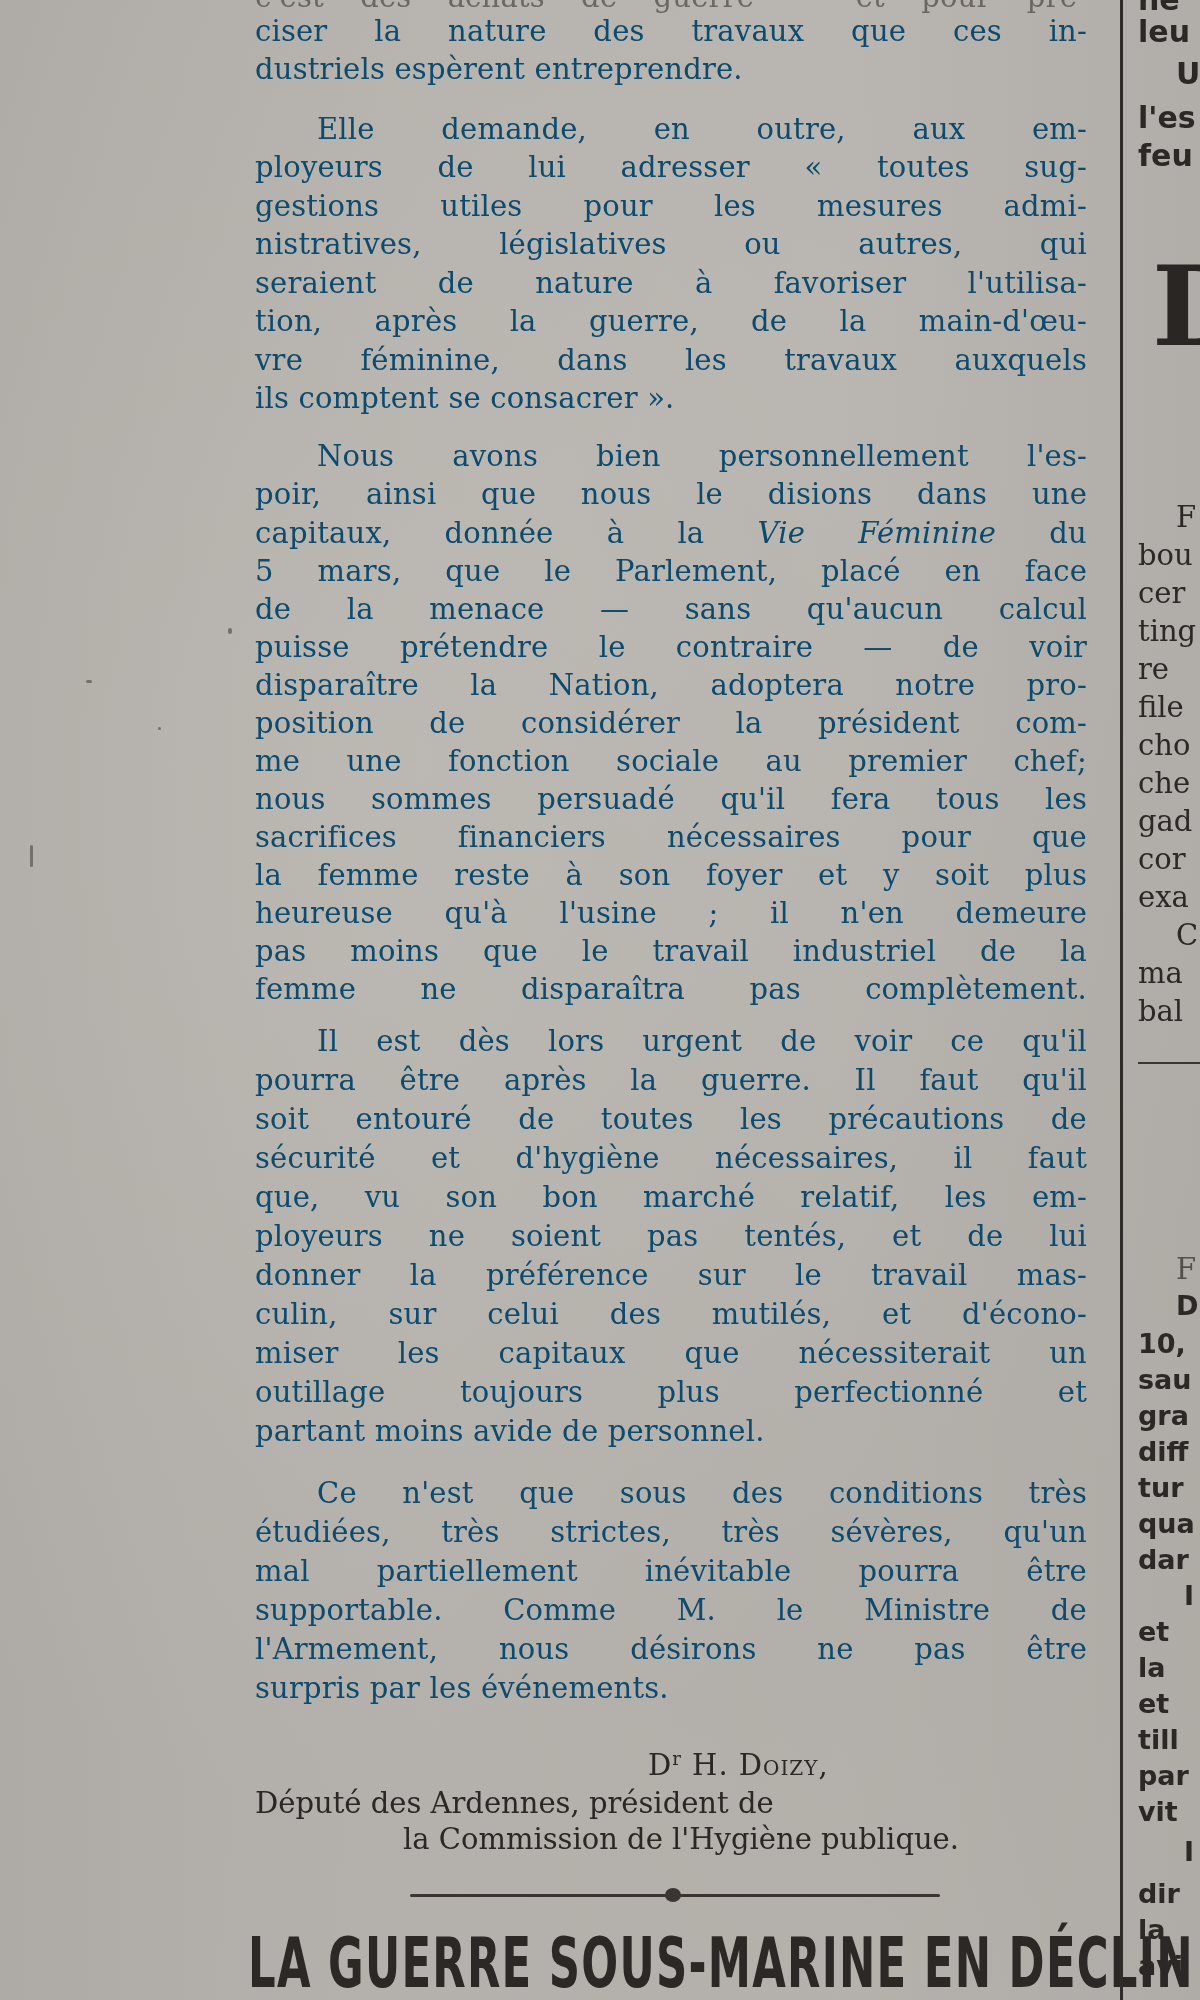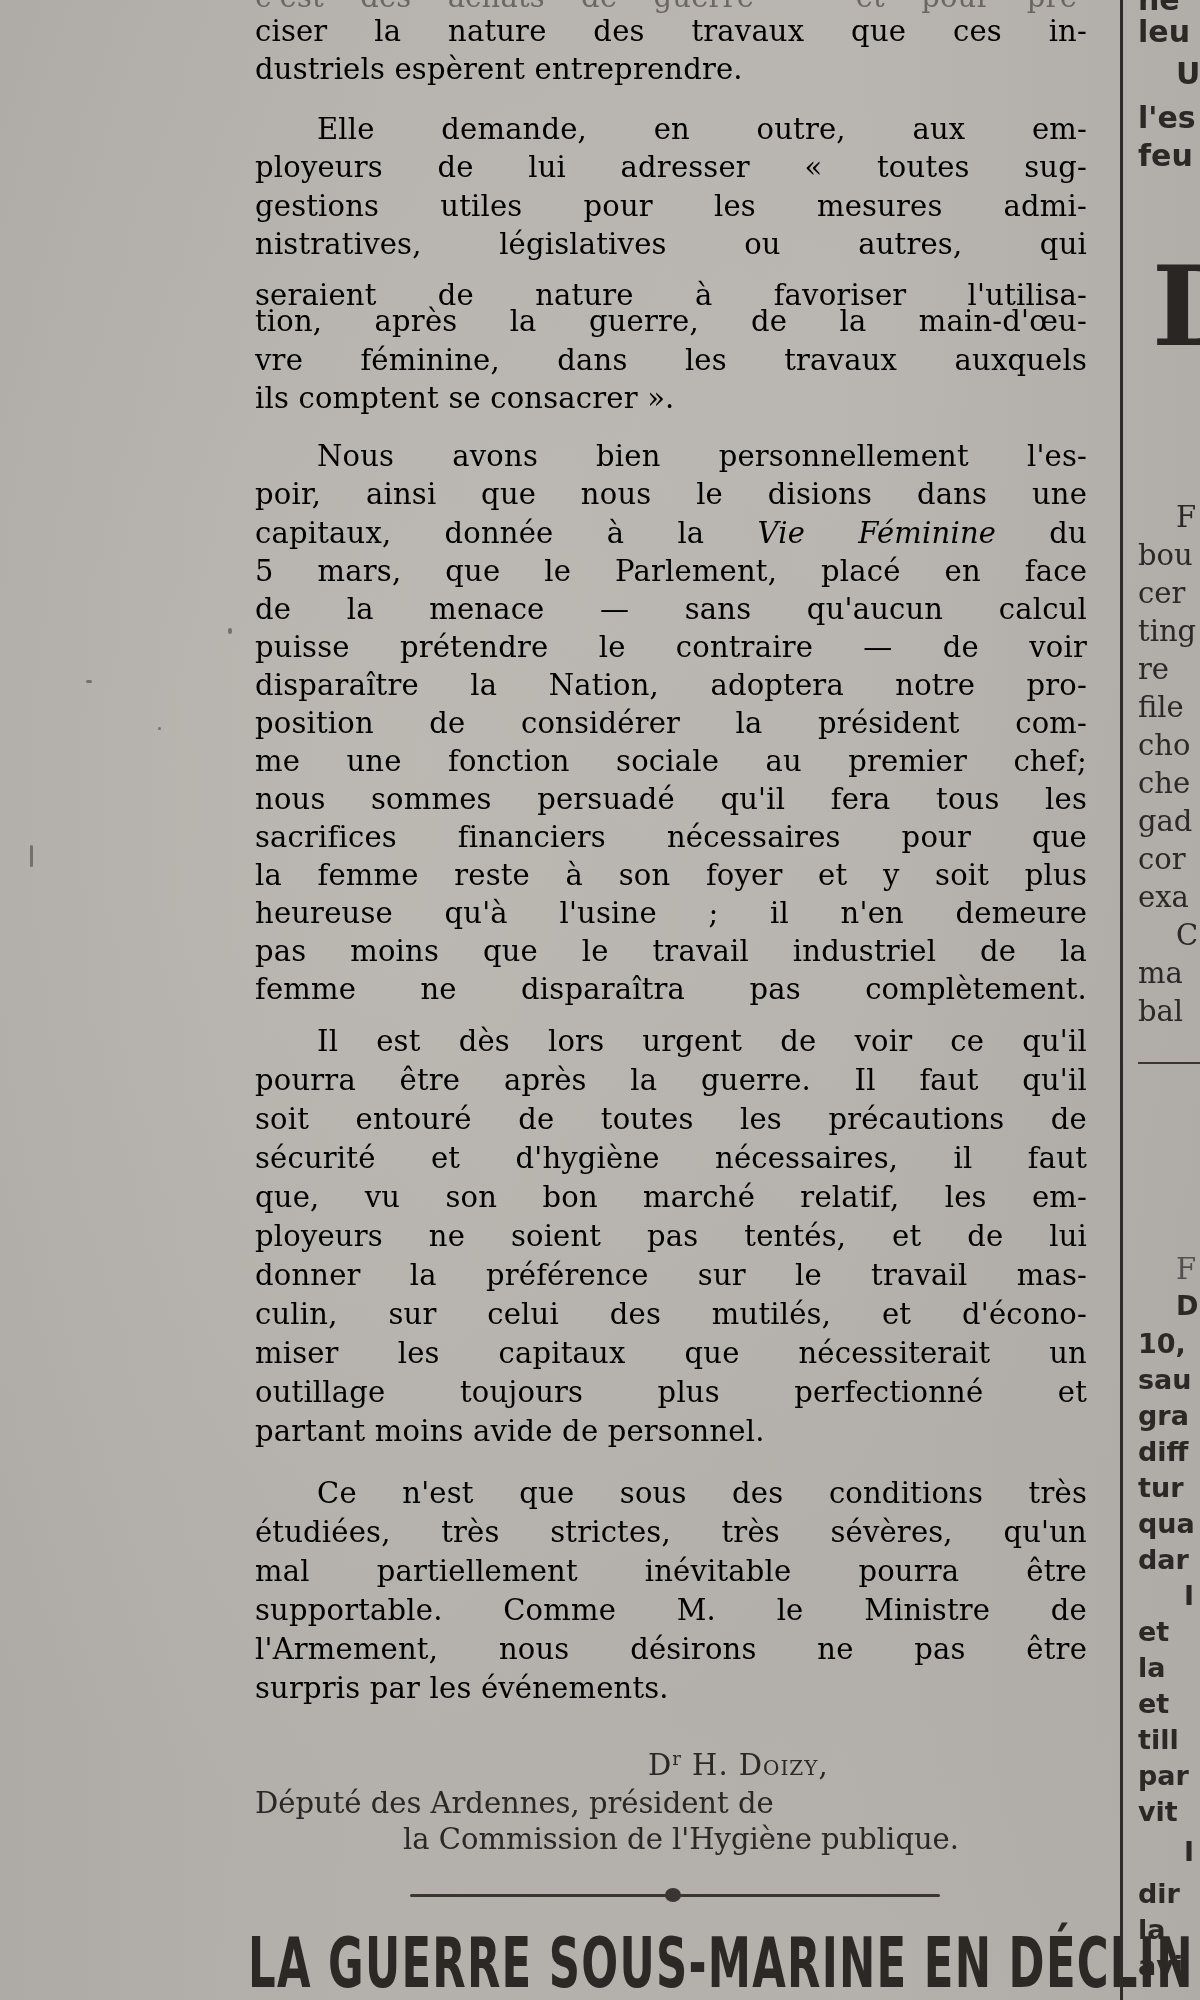--- a/index.html
+++ b/index.html
@@ -31,21 +31,21 @@
     position: absolute;
     left: 0;
     width: 832px;
     height: 38px;
     font-size: 29px;
     line-height: 38px;
     white-space: nowrap;
     text-align: justify;
     text-align-last: justify;
     letter-spacing: 0.2px;
-    color: #000000;
+    color: #0c4a6e;
   }
   .line.indent { padding-left: 62px; width: 770px; }
   .line.last { text-align-last: left; }
   .line.cut { color: rgba(43,39,37,0.55); top: -22px; }
   .line i { }
 
   .signature {
     position: absolute;
     left: 0;
     width: 832px;
@@ -159,21 +159,21 @@
 <div class="article">
   <div class="line cut">c'est des achats de guerre — et pour pré-</div>
 
   <div class="line" style="top:12px">ciser la nature des travaux que ces in-</div>
   <div class="line last" style="top:50px">dustriels espèrent entreprendre.</div>
 
   <div class="line indent" style="top:110px">Elle demande,  en outre,  aux em-</div>
   <div class="line" style="top:148px">ployeurs de lui adresser « toutes sug-</div>
   <div class="line" style="top:187px">gestions utiles pour les mesures admi-</div>
   <div class="line" style="top:225px">nistratives,  législatives ou autres,  qui</div>
-  <div class="line" style="top:276px">seraient de nature à favoriser l'utilisa-</div>
+  <div class="line" style="top:264px">seraient de nature à favoriser l'utilisa-</div>
   <div class="line" style="top:302px">tion, après la guerre, de la main-d'œu-</div>
   <div class="line" style="top:341px">vre féminine, dans les travaux auxquels</div>
   <div class="line last" style="top:379px">ils comptent se consacrer ».</div>
 
   <div class="line indent" style="top:437px">Nous avons bien personnellement l'es-</div>
   <div class="line" style="top:475px">poir, ainsi que nous le disions dans une</div>
   <div class="line" style="top:514px">
     <span>capitaux, donnée à la</span>
     <i>Vie Féminine</i>
     <span>du</span>

